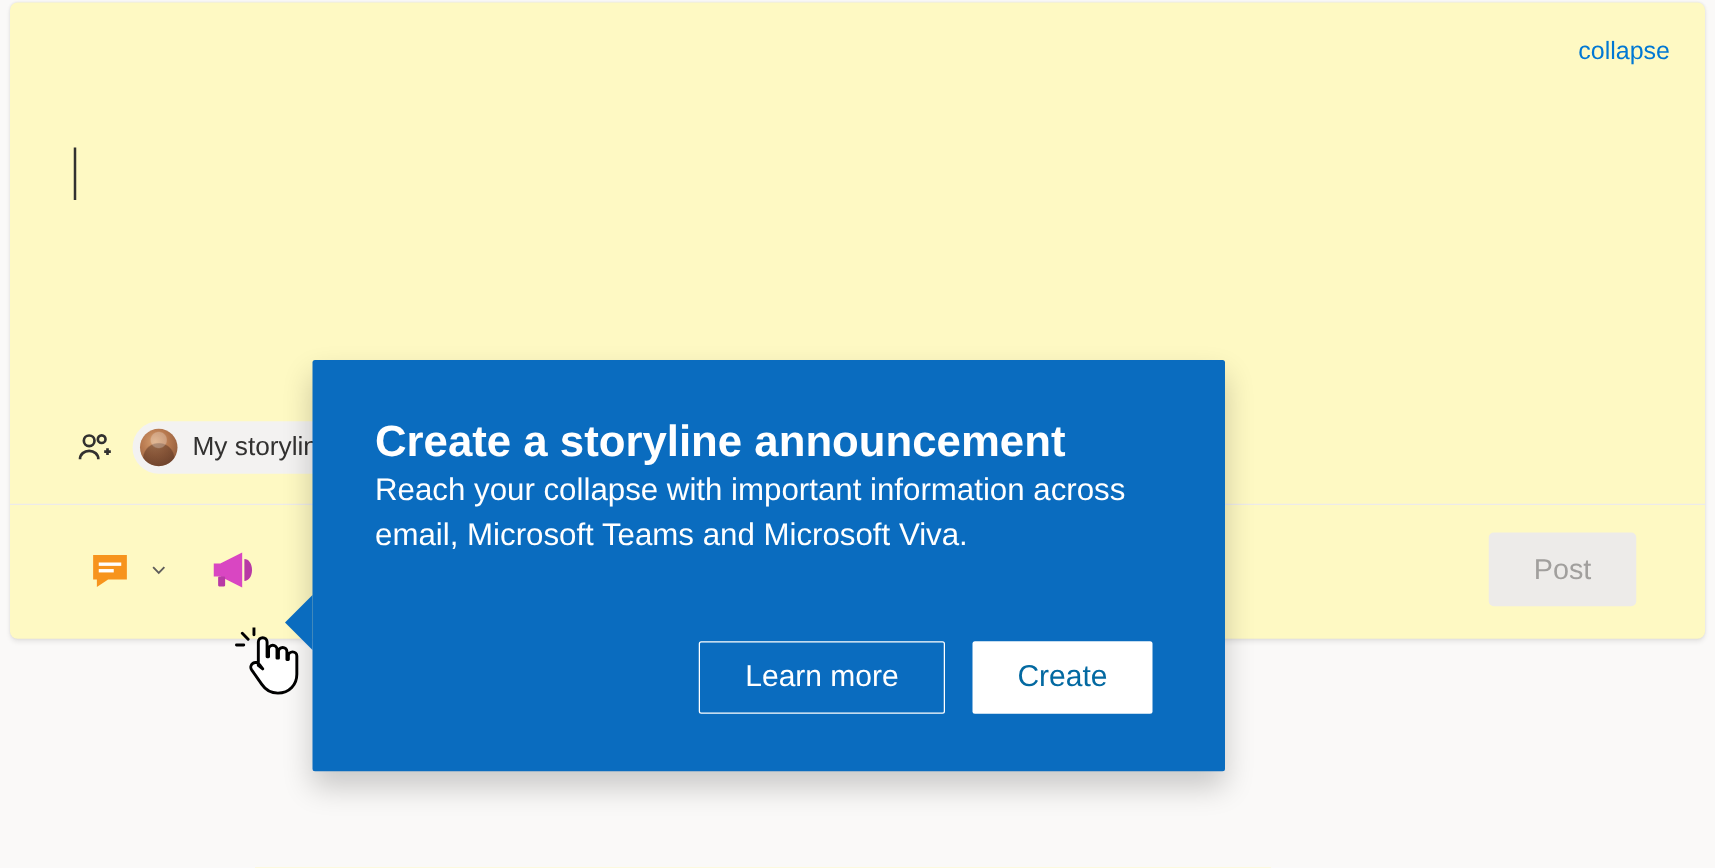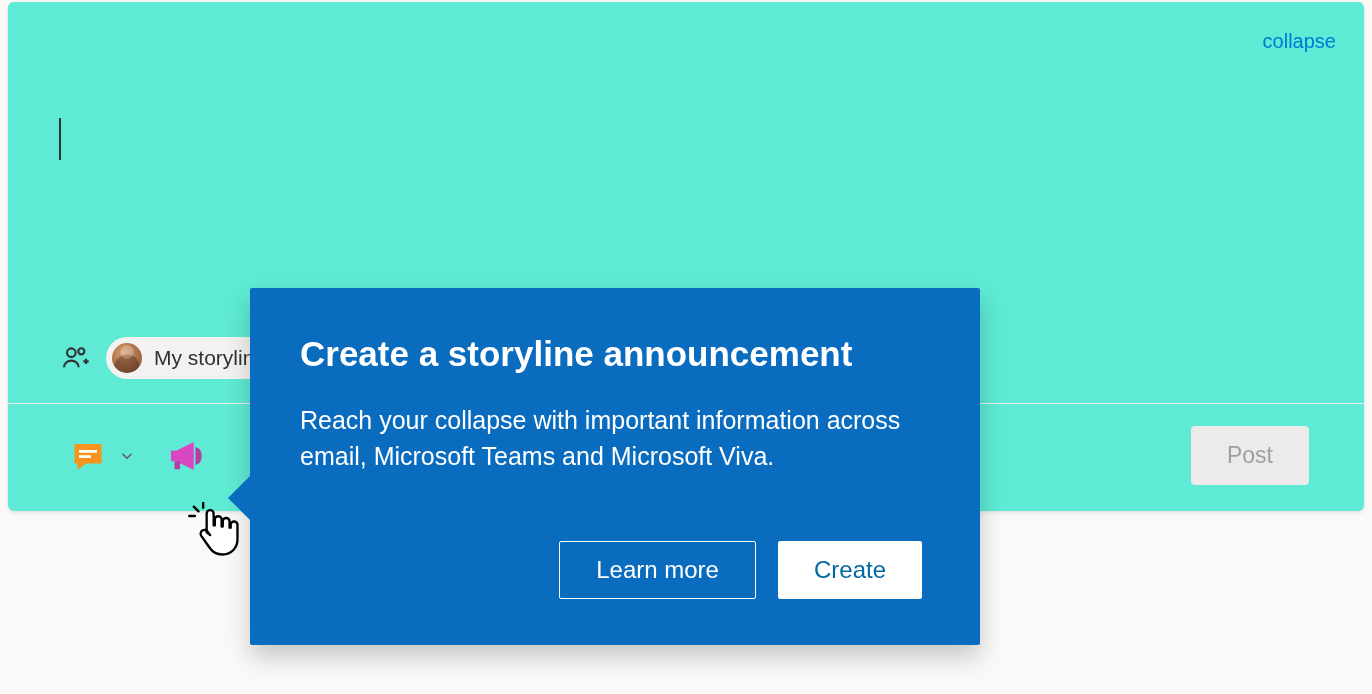--- a/index.html
+++ b/index.html
@@ -5,21 +5,21 @@
     * { box-sizing: border-box; margin: 0; padding: 0; }
     body {
       font-family: "Segoe UI", -apple-system, BlinkMacSystemFont, sans-serif;
       background: #faf9f8;
       width: 1372px;
       height: 694px;
       position: relative;
       overflow: hidden;
     }
     .composer-card {
-      background: #5eead4;
+      background: #fef9c3;
       border-radius: 6px;
       box-shadow: 0 2px 4px rgba(0,0,0,0.08), 0 0 2px rgba(0,0,0,0.08);
       margin: 2px 8px 0 8px;
       position: relative;
     }
     .collapse-link {
       position: absolute;
       top: 28px;
       right: 28px;
       color: #0078d4;
@@ -123,21 +123,20 @@
       left: -22px;
       top: 188px;
       width: 0; height: 0;
       border-top: 22px solid transparent;
       border-bottom: 22px solid transparent;
       border-right: 22px solid #0a6cbf;
     }
     .callout-title {
       font-size: 35px;
       font-weight: 600;
-      margin-bottom: 28px;
     }
     .callout-body {
       font-size: 25px;
       line-height: 1.45;
       font-weight: 400;
       margin-bottom: 66px;
     }
     .callout-actions {
       display: flex;
       justify-content: flex-end;

